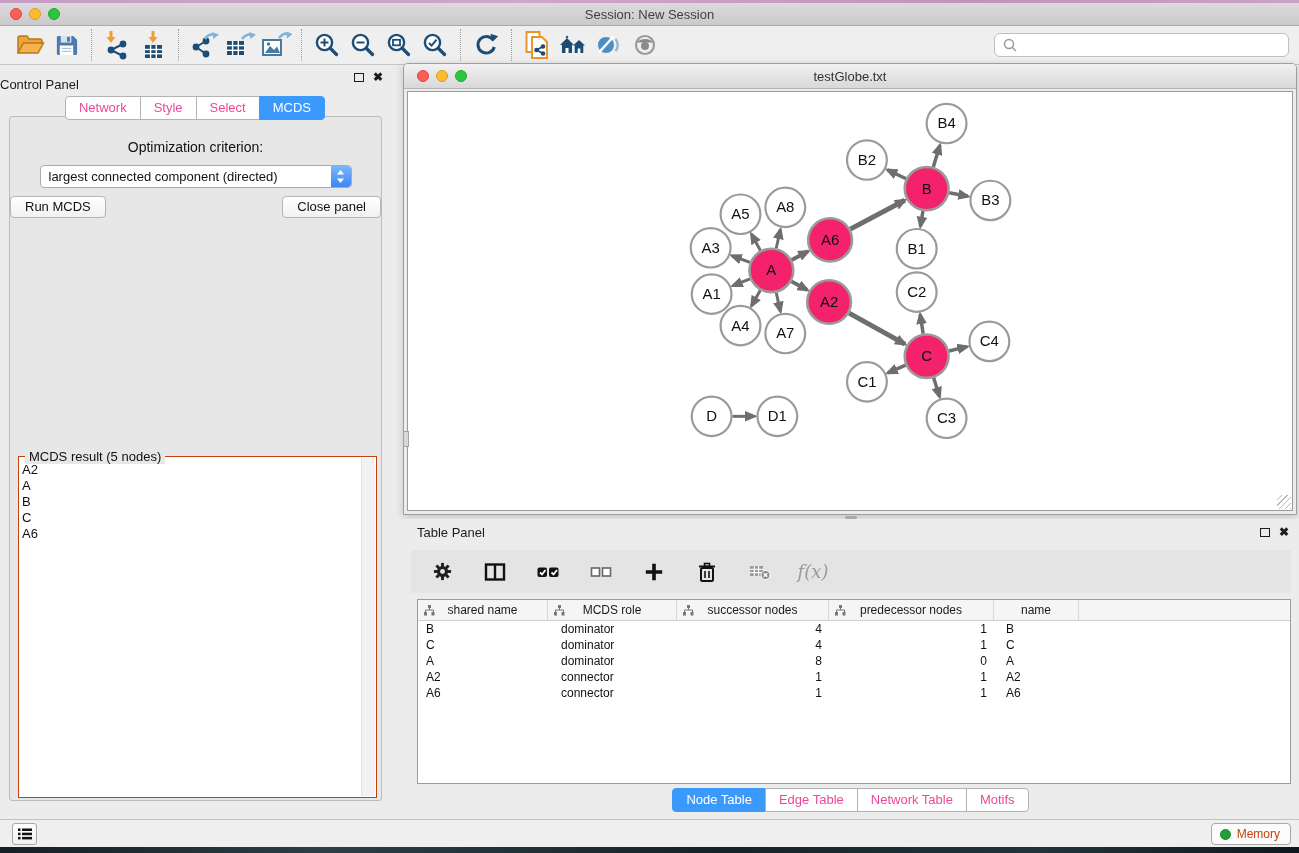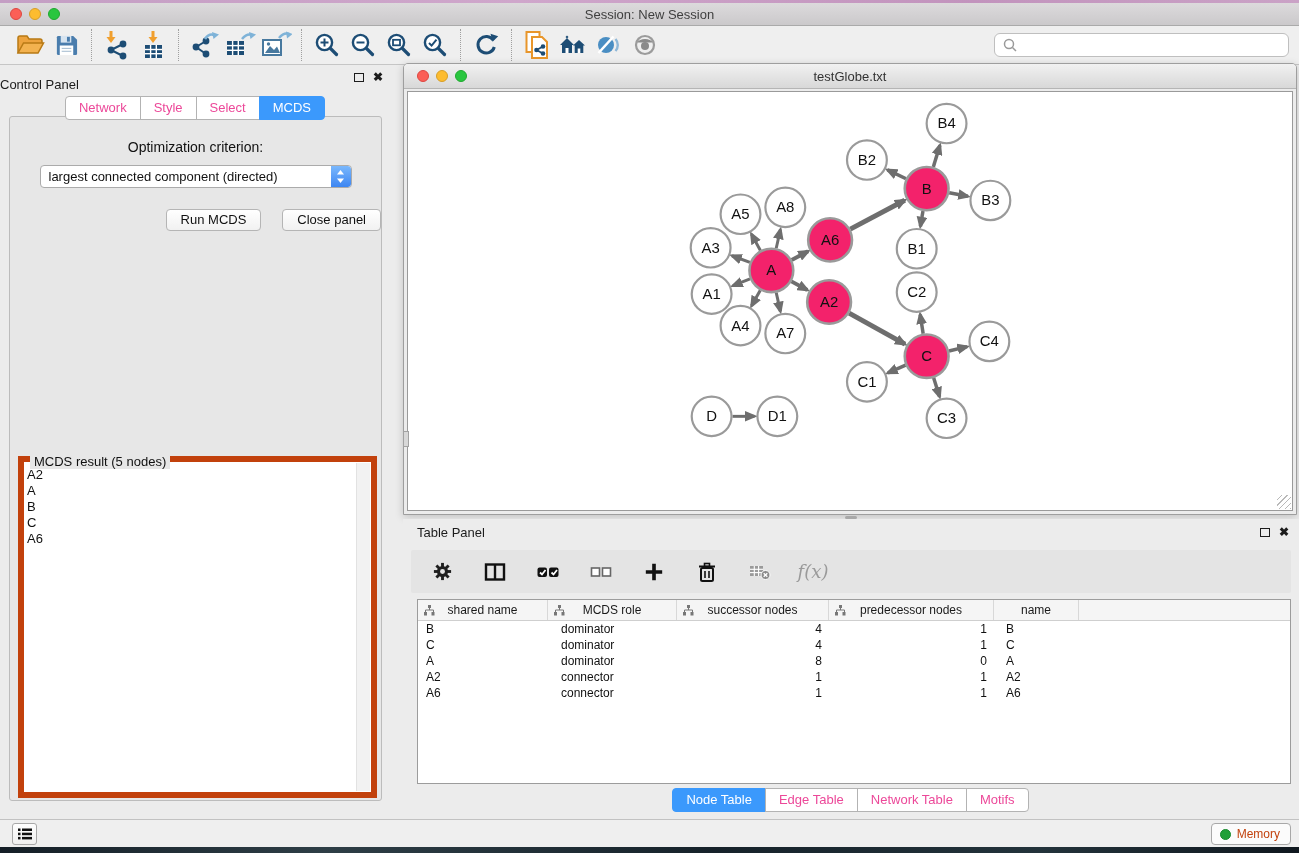--- a/index.html
+++ b/index.html
@@ -43,25 +43,25 @@
   .tab.selected { background:#3b99fc; border-color:#3b99fc; color:#fff; }
   #cp-inner { position:absolute; left:9px; right:9px; top:50px; bottom:12px;
     background:#e7e7e7; border:1px solid #bcbcbc; border-radius:3px; }
   #opt-label { margin-top:22px; text-align:center; font-size:14px; }
   #dropdown { position:relative; margin:10px auto 0; width:312px; height:23px; background:#fff;
     border:1px solid #ababab; border-radius:4px; font-size:13px; line-height:21px; padding-left:8px;
     white-space:nowrap; overflow:hidden; }
   #dropdown-stepper { position:absolute; right:0; top:0; width:20px; height:21px;
     background:linear-gradient(#7ab8fd,#3d86f2); border-radius:0 3px 3px 0;
     display:flex; align-items:center; justify-content:center; }
-  .btn-row { display:flex; justify-content:flex-end; gap:21px; margin-top:21px; }
+  .btn-row { display:flex; justify-content:space-between; gap:21px; margin-top:8px; }
   .push-btn { font-size:13px; background:linear-gradient(#ffffff,#f1f1f1); border:1px solid #b5b5b5;
     border-radius:4px; padding:2px 14px 3px; color:#111; }
   #result-box { position:absolute; left:8px; right:4px; top:339px; bottom:2px;
-    border:6px solid #c2410c; background:#fff; }
+    border:1px solid #c2410c; background:#fff; }
   #result-title { position:absolute; top:-8px; left:6px; background:#e7e7e7; padding:0 4px; font-size:13px; }
   #result-list { position:absolute; left:3px; right:17px; top:5px; bottom:2px; font-size:13px; line-height:16px; overflow:hidden; }
   #result-scroll { position:absolute; top:1px; right:1px; bottom:1px; width:14px;
     background:#f2f2f2; border-left:1px solid #e2e2e2; }
   
   #network-window { position:absolute; left:403px; top:63px; width:894px; height:452px;
     background:#ececec; border:1px solid #9e9e9e; border-radius:5px 5px 0 0;
     box-shadow:0 2px 8px rgba(0,0,0,0.18); }
   #nw-titlebar { position:relative; height:25px; background:linear-gradient(#f1f1f1,#d8d8d8);
     border-bottom:1px solid #b5b5b5; border-radius:4px 4px 0 0;

